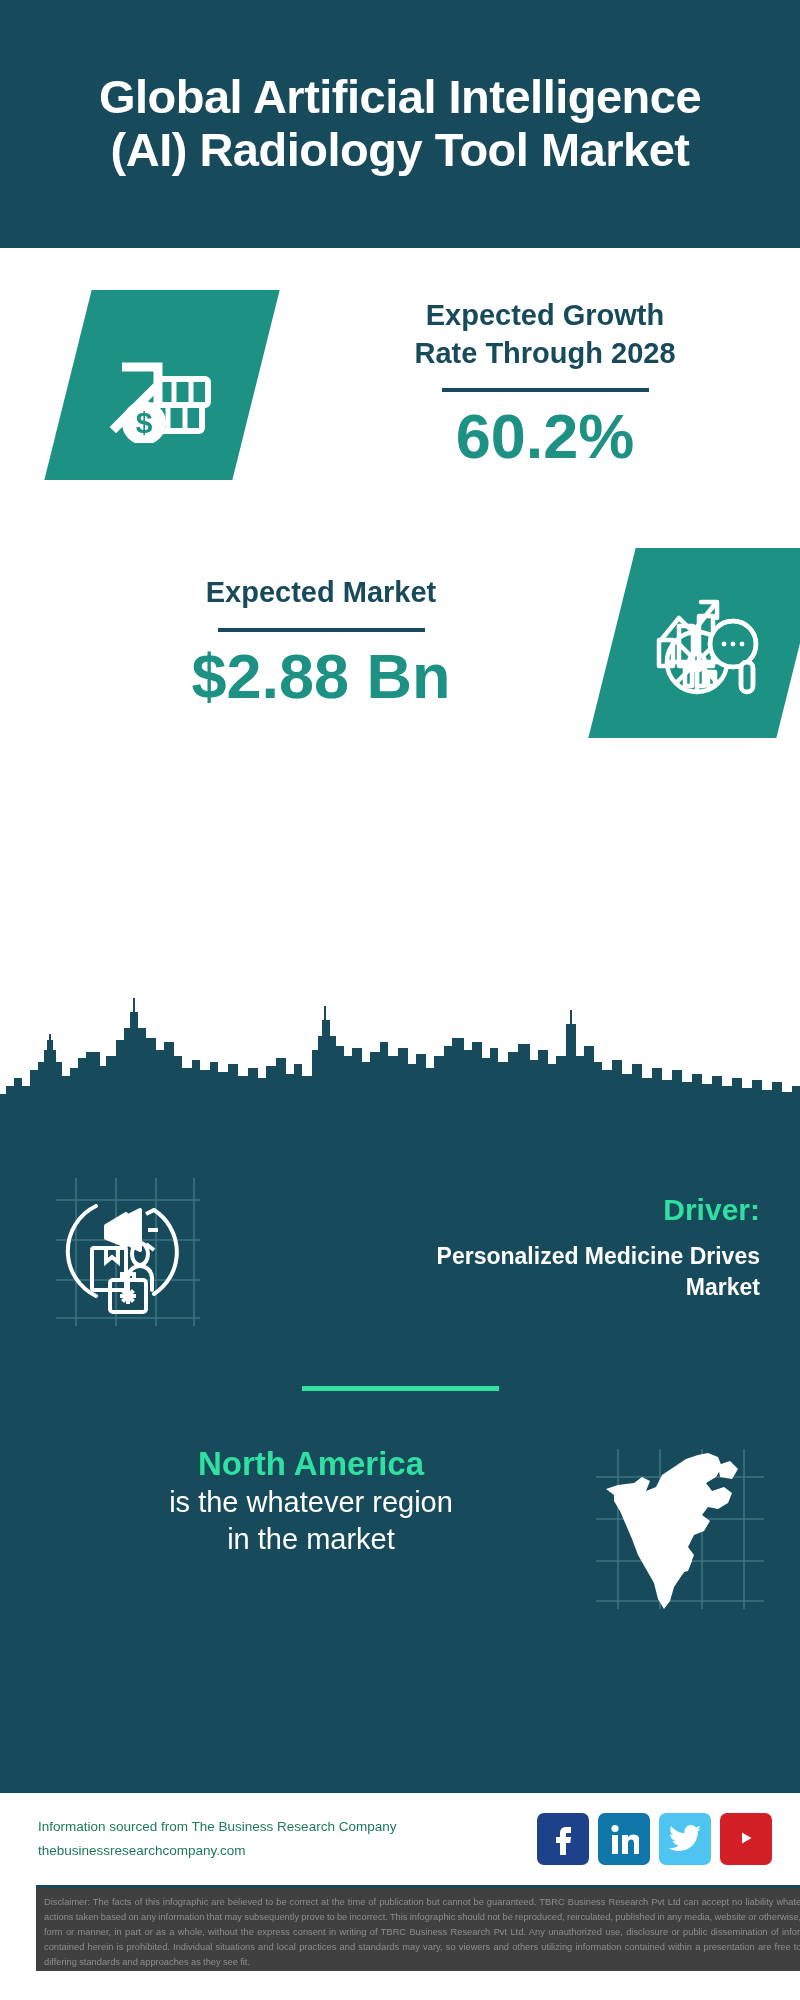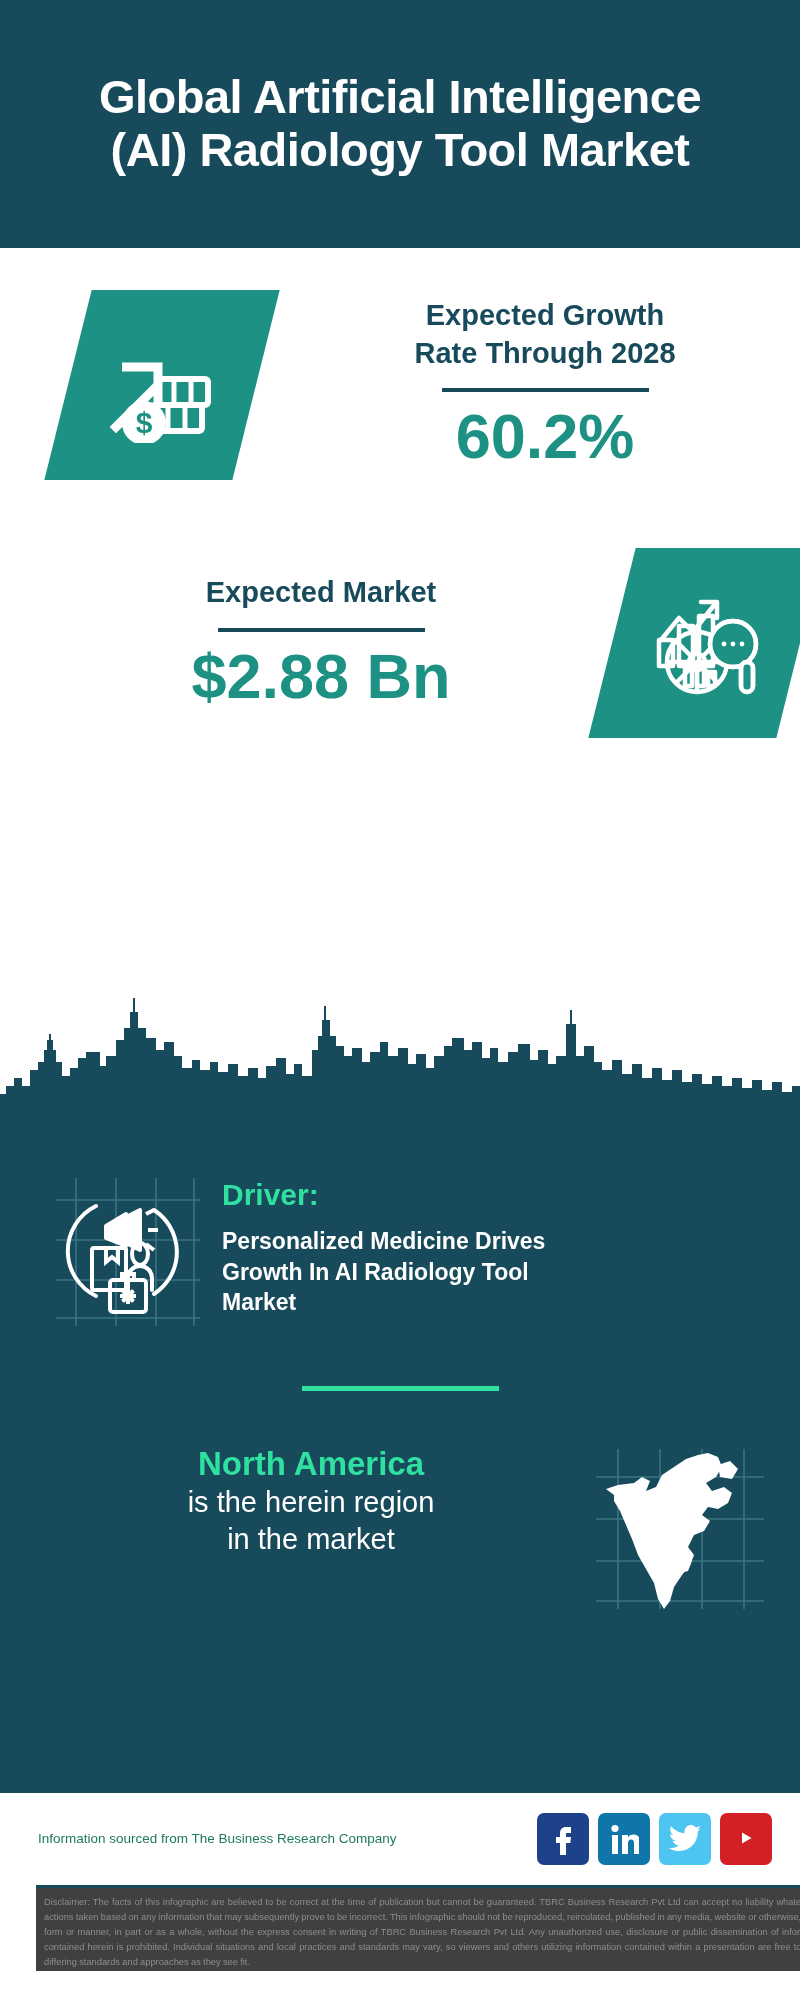--- a/index.html
+++ b/index.html
@@ -106,21 +106,21 @@
   .driver-row {
     display:flex;
     align-items:center;
     padding:60px 40px 0 48px;
   }
   .driver-icon-box {
     width:160px; height:160px;
     flex:0 0 auto;
     position:relative;
   }
-  .driver-text { flex:1; text-align:left; padding-left:14px; }
+  .driver-text { flex:1; text-align:right; padding-left:14px; }
   .driver-heading {
     color:#2fe0a0;
     font-size:30px;
     font-weight:bold;
     margin-bottom:14px;
   }
   .driver-body {
     color:#ffffff;
     font-size:23px;
     font-weight:bold;
@@ -337,31 +337,30 @@
           <line x1="80" y1="120" x2="80" y2="136"></line>
           <line x1="72" y1="128" x2="88" y2="128"></line>
           <line x1="74.5" y1="122.5" x2="85.5" y2="133.5"></line>
           <line x1="85.5" y1="122.5" x2="74.5" y2="133.5"></line>
         </g>
       </svg>
     </div>
     <div class="driver-text">
       <div class="driver-heading">Driver:</div>
       <div class="driver-body">Personalized Medicine Drives</div>
-      <div class="driver-body">Growth In AI Radiology Tool</div>
       <div class="driver-body">Market</div>
     </div>
   </div>
 
   <div class="divider"></div>
 
   <div class="region-row">
     <div class="region-text">
       <div class="region-name">North America</div>
-      <div class="region-sub">is the herein region</div>
+      <div class="region-sub">is the whatever region</div>
       <div class="region-sub">in the market</div>
     </div>
     <div class="region-map-box">
       <svg width="180" height="170" viewBox="0 0 180 170" fill="none">
         <g stroke="#3d7482" stroke-width="1.6">
           <line x1="6" y1="34" x2="174" y2="34"></line>
           <line x1="6" y1="76" x2="174" y2="76"></line>
           <line x1="6" y1="118" x2="174" y2="118"></line>
           <line x1="6" y1="158" x2="174" y2="158"></line>
           <line x1="28" y1="6" x2="28" y2="166"></line>
@@ -373,20 +372,21 @@
         <path fill="#ffffff" d="M86,112 L96,110 L102,118 L98,128 L90,130 L84,122 Z"></path>
         <path fill="#ffffff" d="M128,22 L140,18 L148,26 L142,36 L130,34 Z"></path>
       </svg>
     </div>
   </div>
 </div>
 
 <div class="footer">
   <div class="footer-text">
     <div class="footer-line">Information sourced from The Business Research Company</div>
+    <div class="footer-line">thebusinessresearchcompany.com</div>
   </div>
   <div class="social-row">
     <div class="social-icon si-fb">
       <svg width="30" height="32" viewBox="0 0 30 32">
           <path fill="#ffffff" d="M19 10h4V4h-5c-4 0-6 2.4-6 6.2V14H8v6h4v12h6V20h4.3l.7-6H18v-2.6c0-1 .4-1.4 1-1.4z"></path>
         </svg>
     </div>
     <div class="social-icon si-li">
       <svg width="30" height="32" viewBox="0 0 30 32">
         <rect x="3" y="12" width="6" height="19" fill="#ffffff"></rect>

